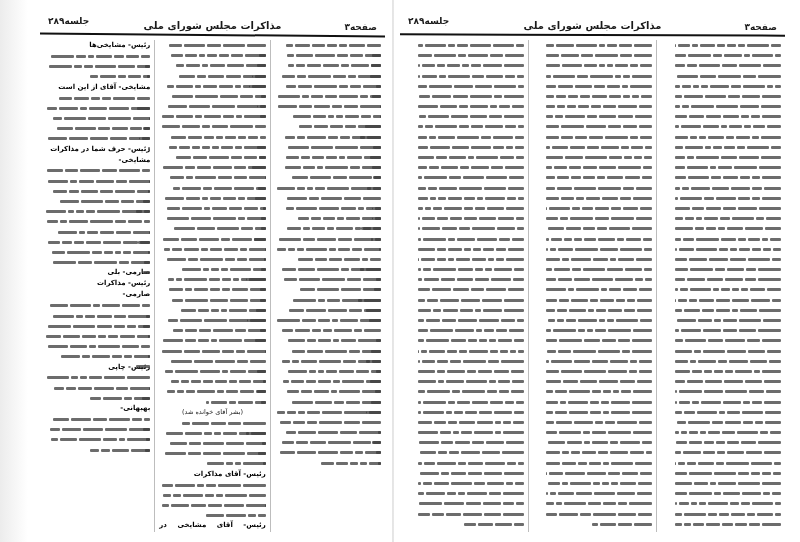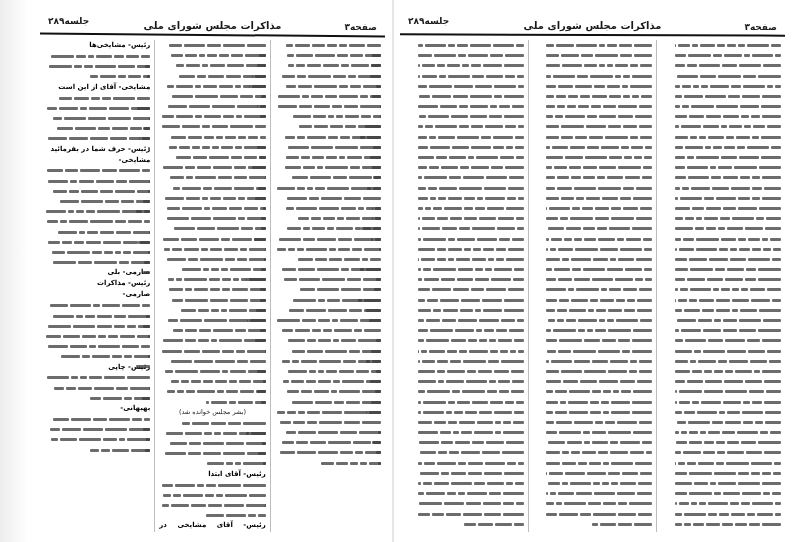--- a/index.html
+++ b/index.html
@@ -159,29 +159,29 @@
             <span class="line"><i style="width: 16px;"></i><i style="width: 19px;"></i><i style="width: 23px;"></i><i style="width: 22px;"></i><i style="width: 10px;"></i><i style="width: 6px;"></i></span>
             <span class="line"><i style="width: 18px;"></i><i style="width: 11px;"></i><i style="width: 20px;"></i><i style="width: 12px;"></i><i style="width: 12px;"></i><i style="width: 10px;"></i><i style="width: 11px;"></i></span>
             <span class="line"><i style="width: 22px;"></i><i style="width: 23px;"></i><i style="width: 6px;"></i><i style="width: 11px;"></i><i style="width: 11px;"></i><i style="width: 20px;"></i><i style="width: 1px;"></i></span>
             <span class="line"><i style="width: 19px;"></i><i style="width: 9px;"></i><i style="width: 12px;"></i><i style="width: 18px;"></i><i style="width: 16px;"></i><i style="width: 20px;"></i></span>
             <span class="line"><i style="width: 16px;"></i><i style="width: 11px;"></i><i style="width: 20px;"></i><i style="width: 19px;"></i><i style="width: 21px;"></i><i style="width: 9px;"></i></span>
             <span class="line"><i style="width: 18px;"></i><i style="width: 16px;"></i><i style="width: 6px;"></i><i style="width: 20px;"></i><i style="width: 23px;"></i><i style="width: 8px;"></i><i style="width: 3px;"></i></span>
             <span class="line"><i style="width: 13px;"></i><i style="width: 12px;"></i><i style="width: 8px;"></i><i style="width: 12px;"></i><i style="width: 10px;"></i><i style="width: 10px;"></i><i style="width: 8px;"></i><i style="width: 8px;"></i><i style="width: 9px;"></i></span>
             <span class="line"><i style="width: 10px;"></i><i style="width: 14px;"></i><i style="width: 12px;"></i><i style="width: 7px;"></i><i style="width: 18px;"></i><i style="width: 9px;"></i><i style="width: 7px;"></i><i style="width: 8px;"></i><i style="width: 5px;"></i></span>
             <span class="line"><i style="width: 11px;"></i><i style="width: 15px;"></i><i style="width: 7px;"></i><i style="width: 16px;"></i><i style="width: 3px;"></i></span>
           </div>
-        <span class="centered">(بشر مجلس خوانده شد)</span>
+        <span class="centered">(بشر آقای خوانده شد)</span>
         <div>
             <span class="line"><i style="width: 23px;"></i><i style="width: 13px;"></i><i style="width: 15px;"></i><i style="width: 17px;"></i><i style="width: 8px;"></i><i style="width: 20px;"></i></span>
             <span class="line"><i style="width: 15px;"></i><i style="width: 10px;"></i><i style="width: 14px;"></i><i style="width: 7px;"></i><i style="width: 8px;"></i><i style="width: 17px;"></i><i style="width: 17px;"></i><i style="width: 4px;"></i></span>
             <span class="line"><i style="width: 20px;"></i><i style="width: 18px;"></i><i style="width: 21px;"></i><i style="width: 12px;"></i><i style="width: 17px;"></i><i style="width: 8px;"></i></span>
             <span class="line"><i style="width: 19px;"></i><i style="width: 22px;"></i><i style="width: 18px;"></i><i style="width: 13px;"></i><i style="width: 21px;"></i><i style="width: 3px;"></i></span>
             <span class="line"><i style="width: 23px;"></i><i style="width: 6px;"></i><i style="width: 7px;"></i><i style="width: 17px;"></i></span>
           </div>
-        <span class="speaker">رئیس- آقای ابتدا</span>
+        <span class="speaker">رئیس- آقای مذاکرات</span>
         <div>
             <span class="line"><i style="width: 23px;"></i><i style="width: 23px;"></i><i style="width: 10px;"></i><i style="width: 7px;"></i><i style="width: 20px;"></i><i style="width: 11px;"></i></span>
             <span class="line"><i style="width: 17px;"></i><i style="width: 22px;"></i><i style="width: 7px;"></i><i style="width: 9px;"></i><i style="width: 20px;"></i><i style="width: 8px;"></i><i style="width: 8px;"></i><i style="width: 1px;"></i></span>
             <span class="line"><i style="width: 20px;"></i><i style="width: 20px;"></i><i style="width: 14px;"></i><i style="width: 15px;"></i><i style="width: 18px;"></i><i style="width: 7px;"></i></span>
             <span class="line"><i style="width: 8px;"></i><i style="width: 8px;"></i><i style="width: 20px;"></i><i style="width: 18px;"></i></span>
           </div>
         <span class="speaker">رئیس- آقای مشایخی در اطراف</span>
 
       </div>
       <div class="col-sep"></div>
@@ -193,21 +193,21 @@
             <span class="line"><i style="width: 7px;"></i><i style="width: 13px;"></i><i style="width: 8px;"></i><i style="width: 16px;"></i><i style="width: 8px;"></i></span>
           </div>
         <span class="speaker">مشایخی- آقای از این است</span>
         <div>
             <span class="line"><i style="width: 13px;"></i><i style="width: 22px;"></i><i style="width: 9px;"></i><i style="width: 9px;"></i><i style="width: 15px;"></i><i style="width: 13px;"></i><i style="width: 13px;"></i></span>
             <span class="line"><i style="width: 19px;"></i><i style="width: 20px;"></i><i style="width: 18px;"></i><i style="width: 7px;"></i><i style="width: 19px;"></i><i style="width: 10px;"></i><i style="width: 1px;"></i></span>
             <span class="line"><i style="width: 17px;"></i><i style="width: 23px;"></i><i style="width: 18px;"></i><i style="width: 22px;"></i><i style="width: 9px;"></i><i style="width: 7px;"></i></span>
             <span class="line"><i style="width: 6px;"></i><i style="width: 12px;"></i><i style="width: 16px;"></i><i style="width: 12px;"></i><i style="width: 21px;"></i><i style="width: 16px;"></i><i style="width: 11px;"></i></span>
             <span class="line"><i style="width: 8px;"></i><i style="width: 11px;"></i><i style="width: 17px;"></i><i style="width: 18px;"></i><i style="width: 19px;"></i><i style="width: 19px;"></i><i style="width: 2px;"></i></span>
           </div>
-        <span class="speaker">رئیس- حرف شما در بفرمائید</span>
+        <span class="speaker">رئیس- حرف شما در مذاکرات</span>
         <span class="speaker">مشایخی-</span>
         <div>
             <span class="line"><i style="width: 8px;"></i><i style="width: 21px;"></i><i style="width: 15px;"></i><i style="width: 20px;"></i><i style="width: 13px;"></i><i style="width: 16px;"></i><i style="width: 1px;"></i></span>
             <span class="line"><i style="width: 21px;"></i><i style="width: 11px;"></i><i style="width: 18px;"></i><i style="width: 15px;"></i><i style="width: 7px;"></i><i style="width: 20px;"></i><i style="width: 2px;"></i></span>
             <span class="line"><i style="width: 13px;"></i><i style="width: 20px;"></i><i style="width: 13px;"></i><i style="width: 17px;"></i><i style="width: 10px;"></i><i style="width: 14px;"></i><i style="width: 7px;"></i></span>
             <span class="line"><i style="width: 14px;"></i><i style="width: 13px;"></i><i style="width: 14px;"></i><i style="width: 22px;"></i><i style="width: 19px;"></i><i style="width: 14px;"></i></span>
             <span class="line"><i style="width: 6px;"></i><i style="width: 20px;"></i><i style="width: 23px;"></i><i style="width: 9px;"></i><i style="width: 8px;"></i><i style="width: 6px;"></i><i style="width: 20px;"></i></span>
             <span class="line"><i style="width: 6px;"></i><i style="width: 14px;"></i><i style="width: 11px;"></i><i style="width: 23px;"></i><i style="width: 19px;"></i><i style="width: 7px;"></i><i style="width: 11px;"></i><i style="width: 1px;"></i></span>
             <span class="line"><i style="width: 17px;"></i><i style="width: 15px;"></i><i style="width: 14px;"></i><i style="width: 11px;"></i><i style="width: 6px;"></i><i style="width: 19px;"></i><i style="width: 12px;"></i></span>
             <span class="line"><i style="width: 10px;"></i><i style="width: 15px;"></i><i style="width: 18px;"></i><i style="width: 15px;"></i><i style="width: 10px;"></i><i style="width: 10px;"></i><i style="width: 12px;"></i><i style="width: 2px;"></i></span>

